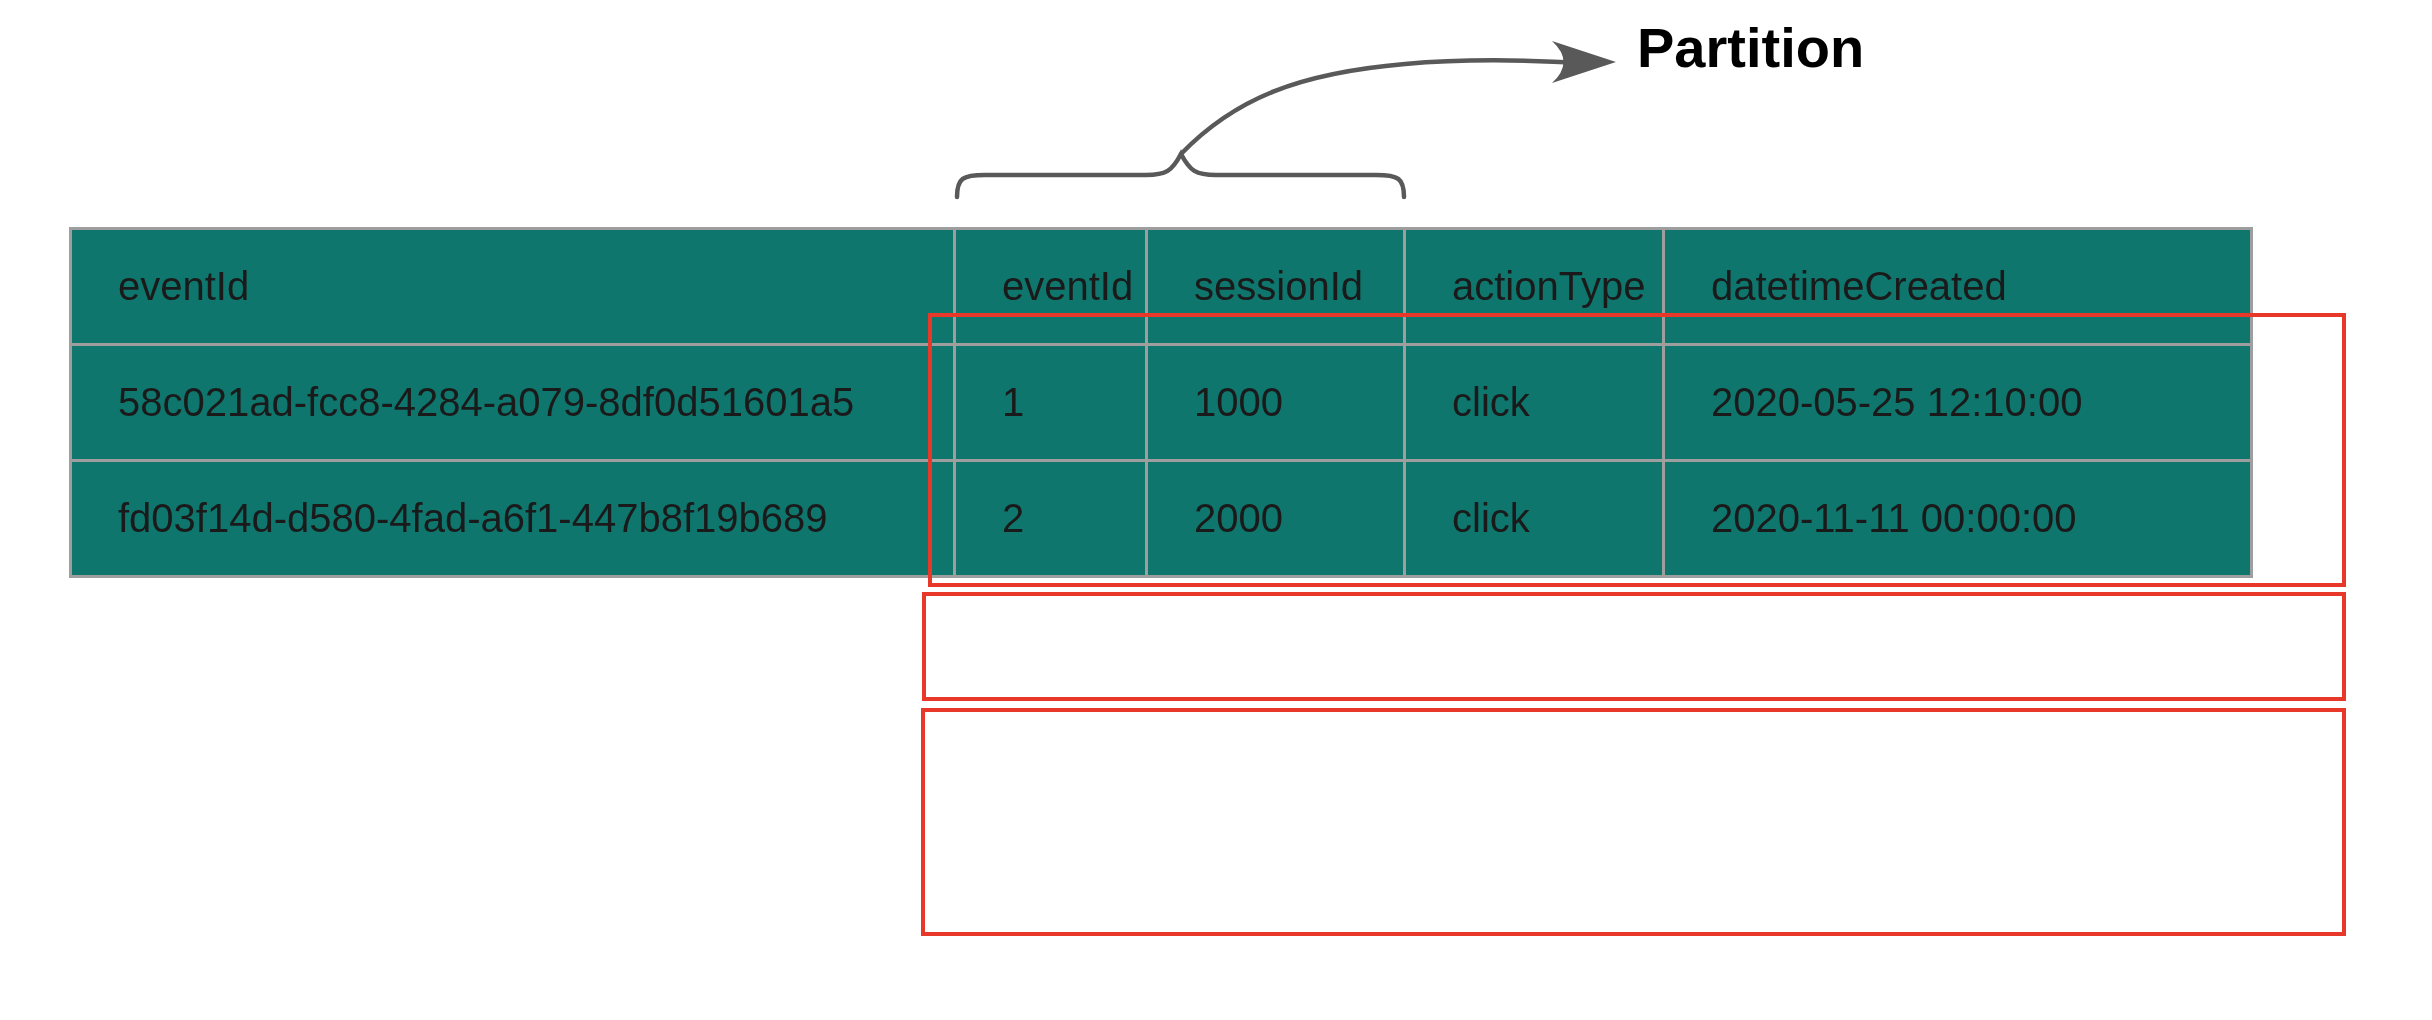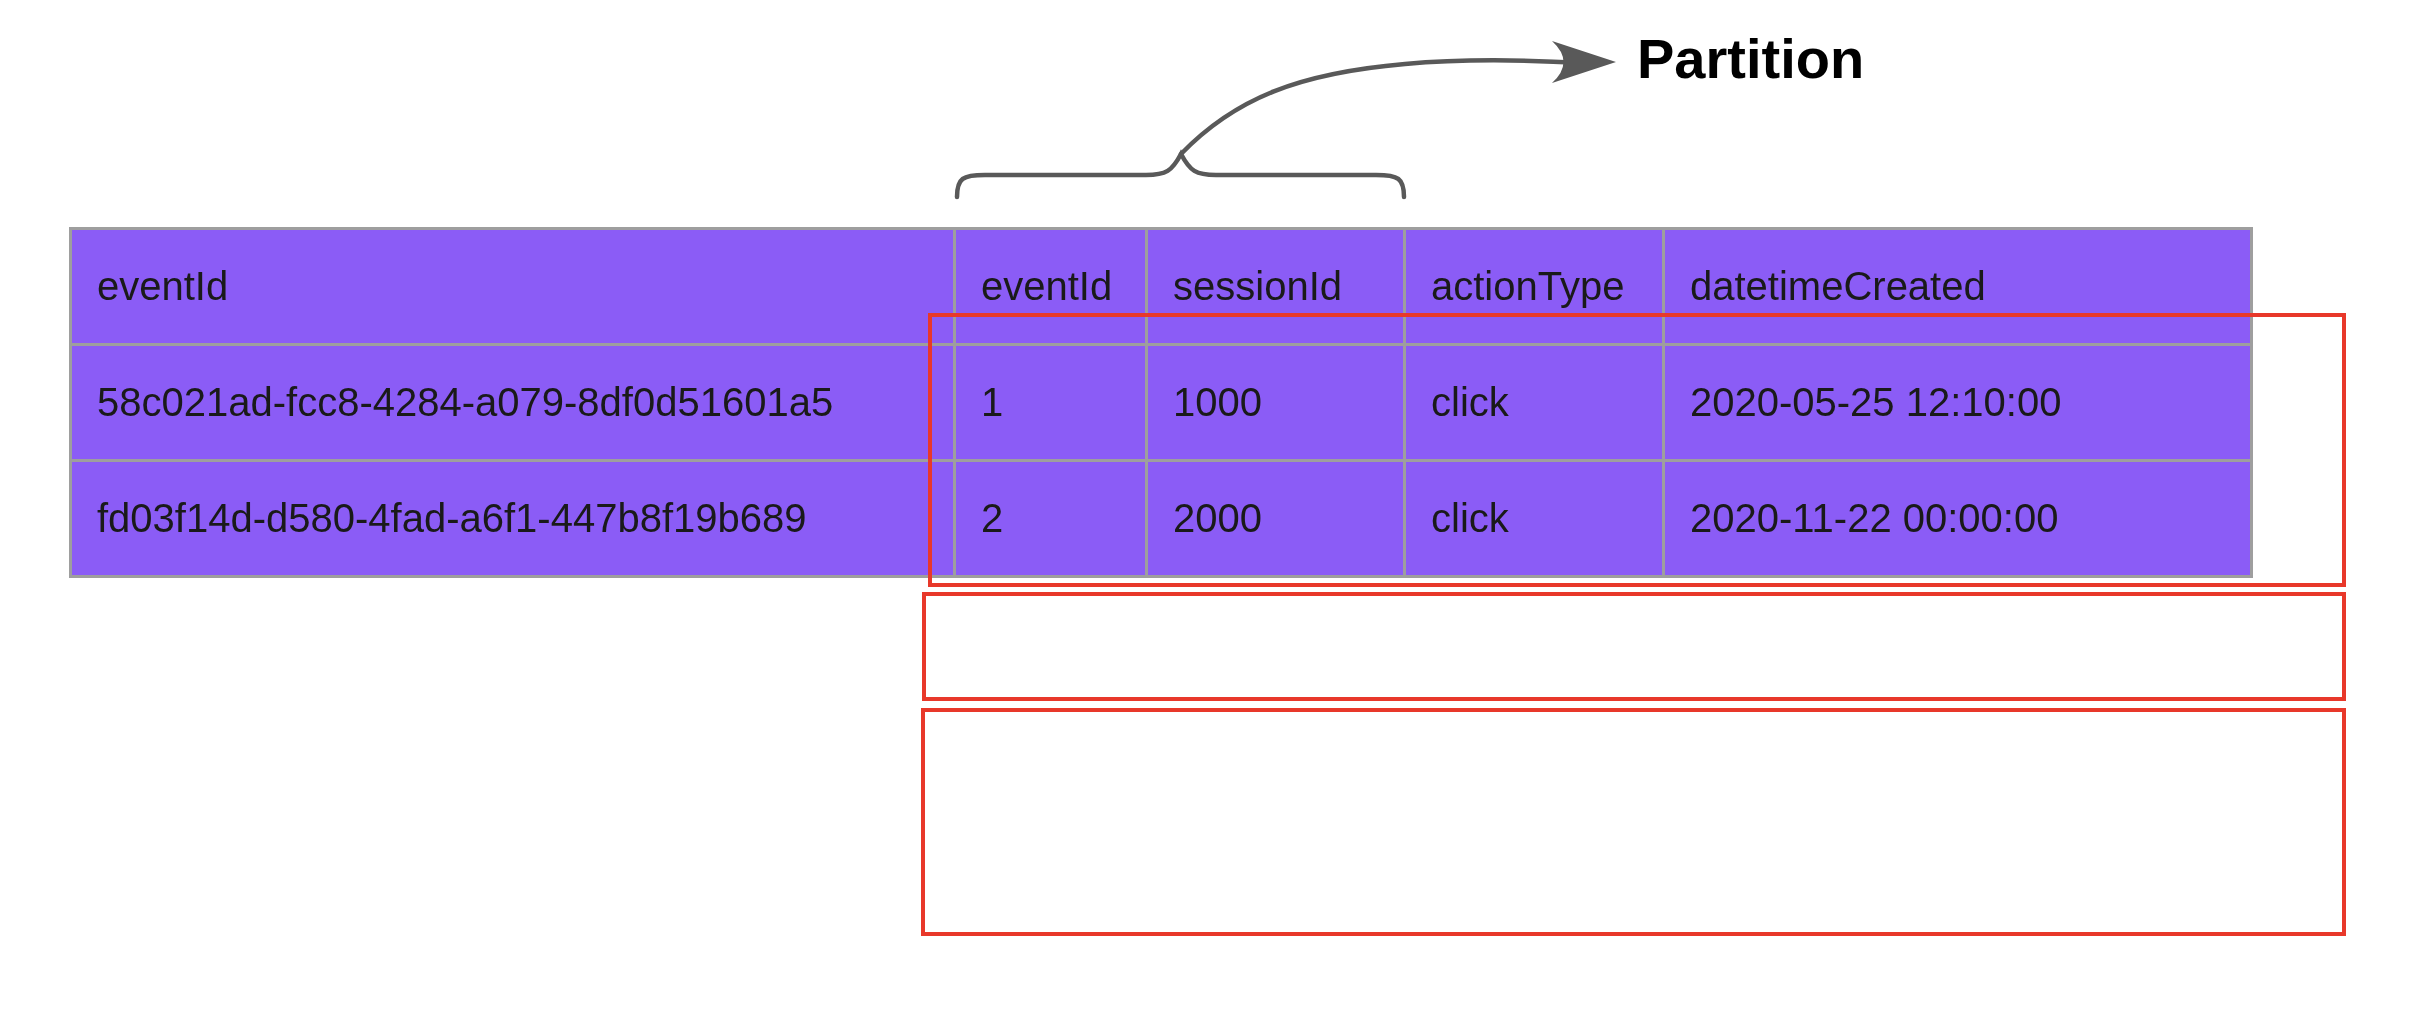--- a/index.html
+++ b/index.html
@@ -19,29 +19,29 @@
   
   table.events{
     position:absolute;left:69px;top:227px;
     width:2181px;
     border-collapse:collapse;
     table-layout:fixed;
     z-index:1;
   }
   table.events th, table.events td{
     border:3px solid var(--grid);
-    padding:0 6px 0 25px;
+    padding:0 6px 0 46px;
     font-size:40px;
     font-weight:400;
     color:var(--ink);
     text-align:left;
     vertical-align:middle;
     white-space:nowrap;
     overflow:hidden;
-    background:#8b5cf6;
+    background:#0f766e;
   }
   table.events tr{height:116px;}
   
   .pbox{
     position:absolute;
     border:4px solid var(--red);
     background:transparent;
     z-index:2;
     pointer-events:none;
   }
@@ -50,21 +50,21 @@
   .pbox.g3{left:921px;top:708px;width:1417px;height:220px;}
   
   svg.anno{
     position:absolute;left:0;top:0;
     width:2432px;height:1020px;
     z-index:3;
     pointer-events:none;
   }
   .partition-label{
     position:absolute;
-    left:1637px;top:31px;
+    left:1637px;top:20px;
     font-size:56px;
     font-weight:700;
     color:#000;
     z-index:3;
     letter-spacing:0px;
     line-height:1;
   }
 </style>
 </head>
 <body>
@@ -94,21 +94,21 @@
         <td>1</td>
         <td>1000</td>
         <td>click</td>
         <td>2020-05-25 12:10:00</td>
       </tr>
       <tr>
         <td>fd03f14d-d580-4fad-a6f1-447b8f19b689</td>
         <td>2</td>
         <td>2000</td>
         <td>click</td>
-        <td>2020-11-22 00:00:00</td>
+        <td>2020-11-11 00:00:00</td>
       </tr>
     </tbody>
   </table>
 
   <div class="pbox g1"></div>
   <div class="pbox g2"></div>
   <div class="pbox g3"></div>
 
   <svg class="anno" viewBox="0 0 2432 1020">
     <path d="M 957 197

